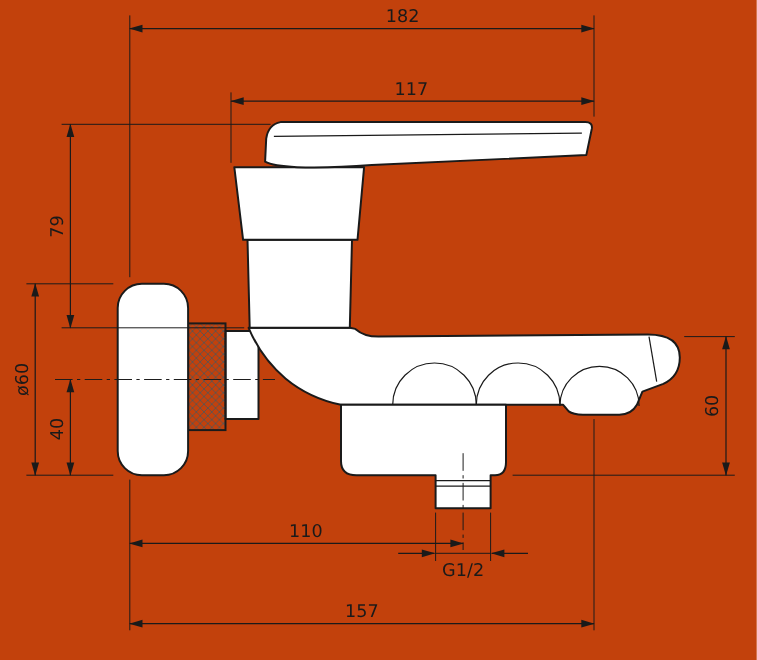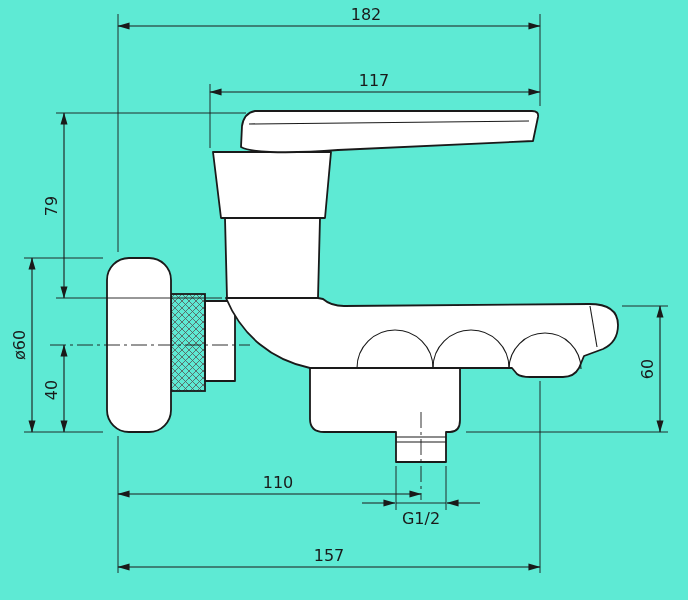--- a/index.html
+++ b/index.html
@@ -7,21 +7,21 @@
     padding: 0;
     background: #ffffff;
     width: 688px;
     height: 600px;
     overflow: hidden;
     font-family: "DejaVu Sans", sans-serif;
   }
   .drawing-wrap {
     width: 688px;
     height: 600px;
-    background: #5eead4;
+    background: #c2410c;
   }
   svg text {
     font-family: "DejaVu Sans", sans-serif;
     font-size: 16px;
     fill: #1a1a1a;
   }
   .obj  { fill: #ffffff; stroke: #1a1a1a; stroke-width: 1.8; stroke-linejoin: round; }
   .det  { fill: none;    stroke: #1a1a1a; stroke-width: 1.1; }
   .dim  { fill: none;    stroke: #1a1a1a; stroke-width: 1.1; }
   .ext  { fill: none;    stroke: #1a1a1a; stroke-width: 0.9; }

